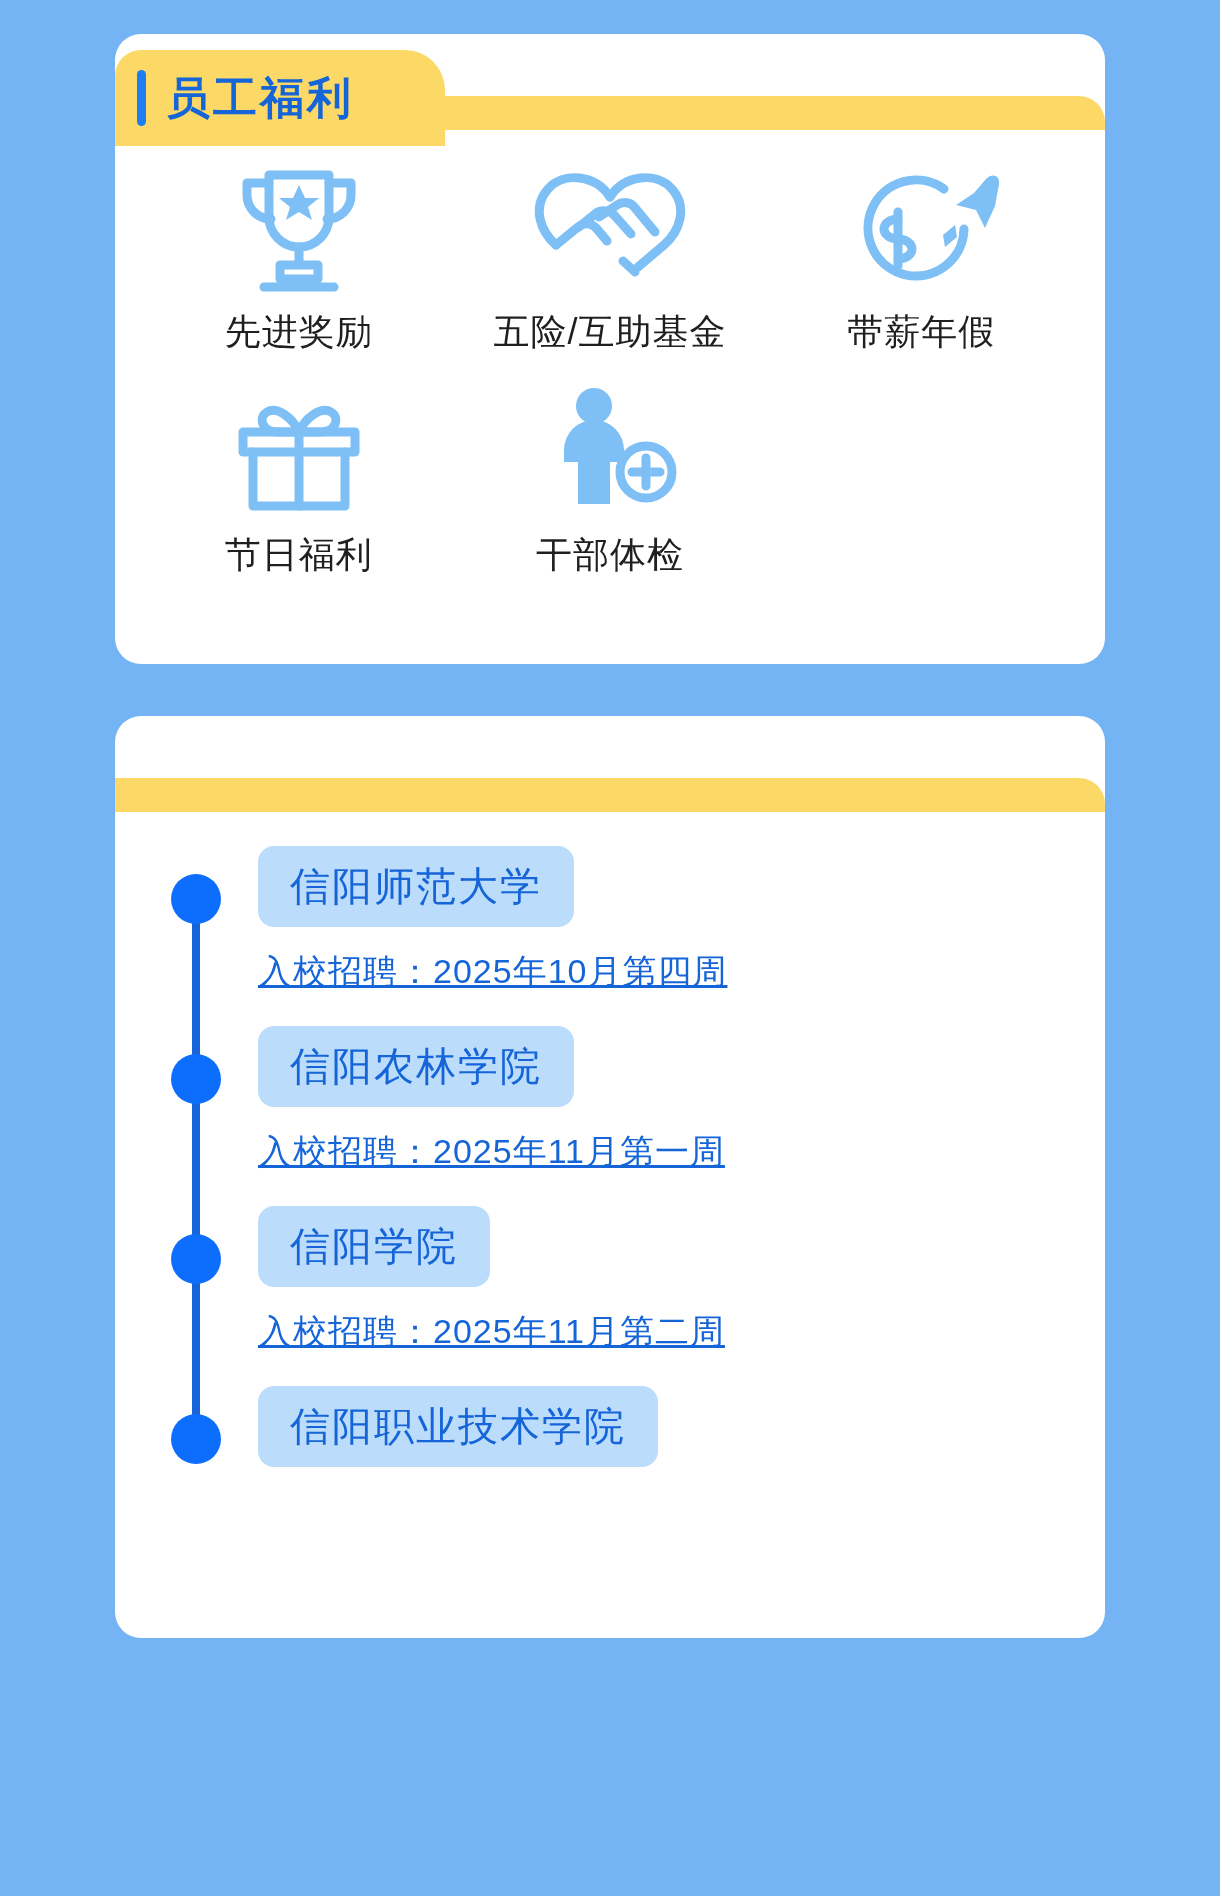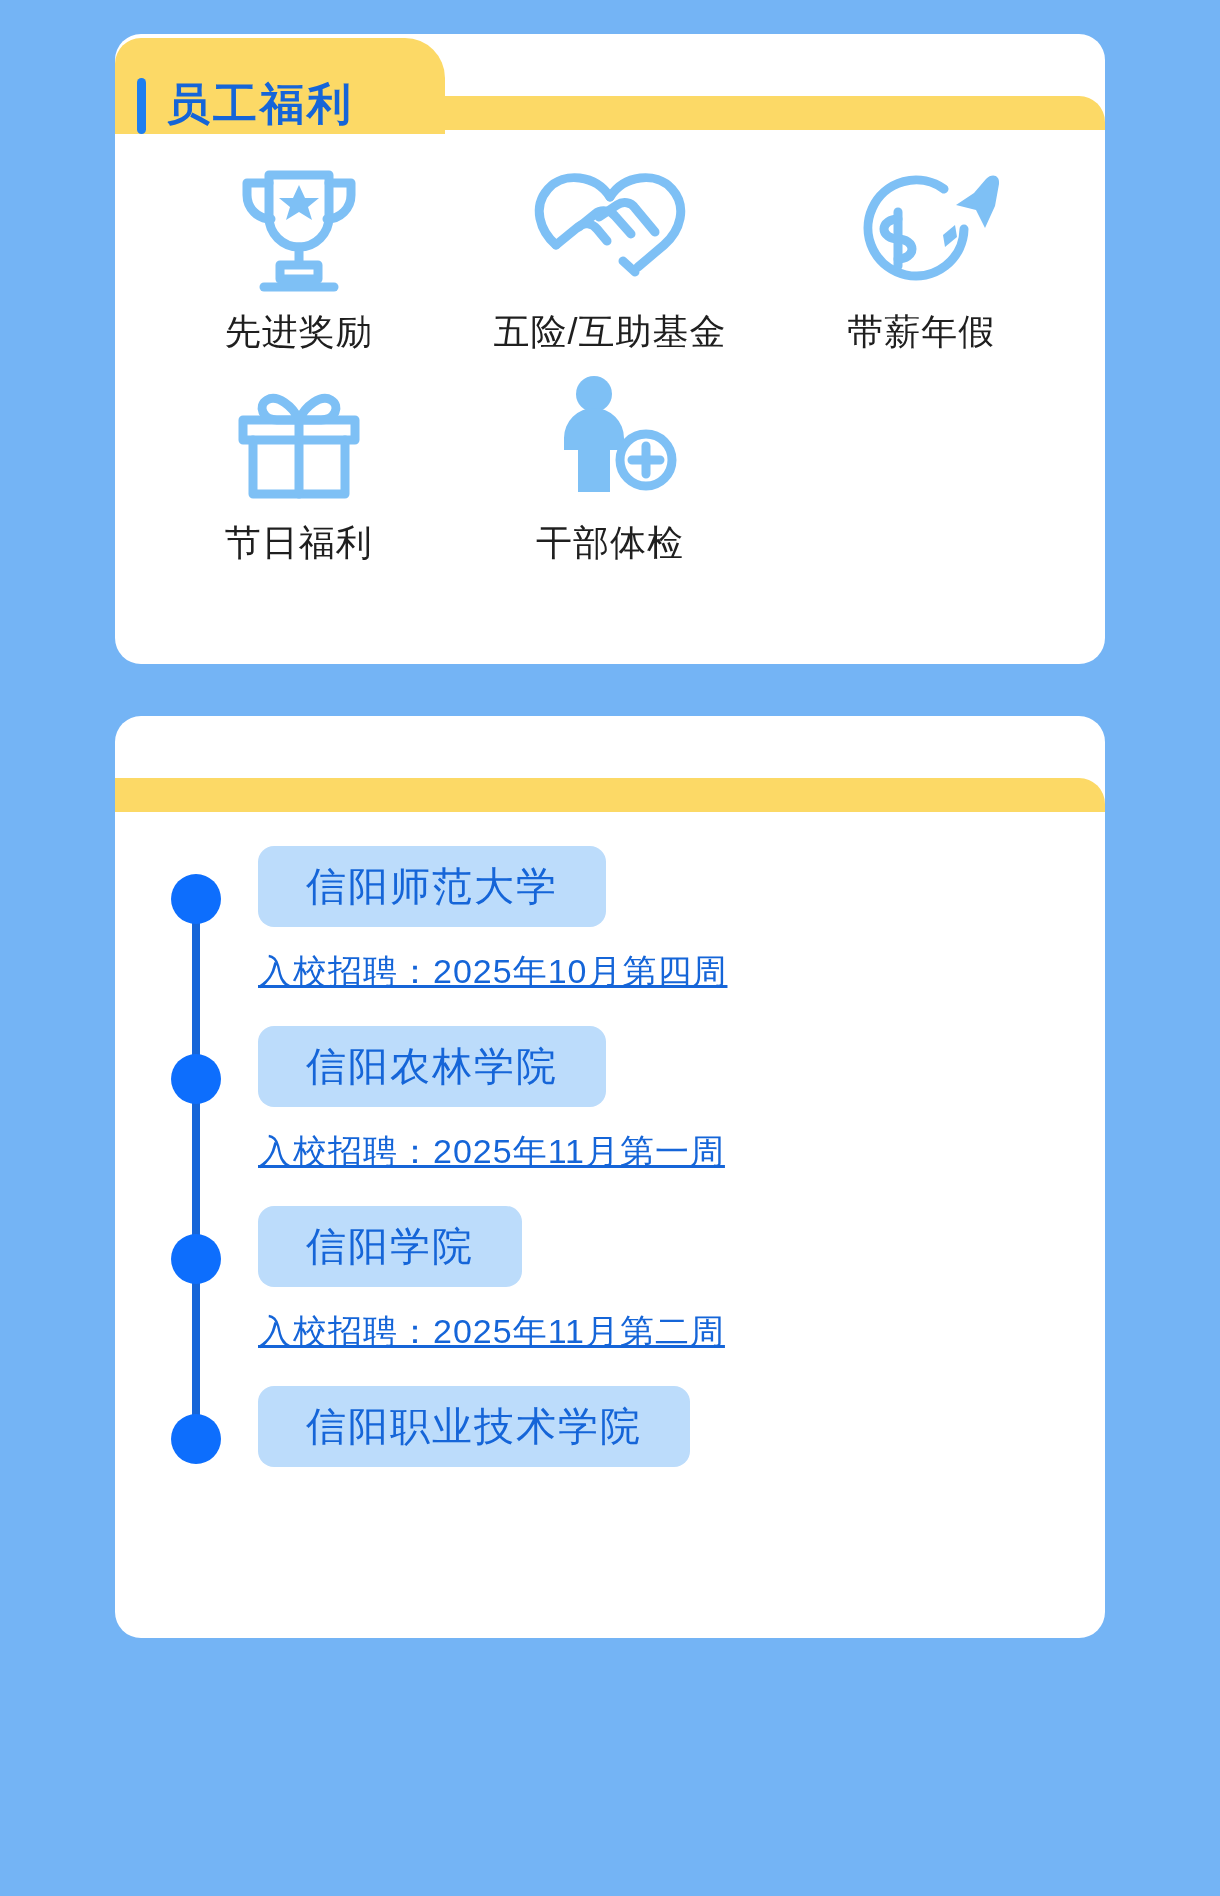--- a/index.html
+++ b/index.html
@@ -24,27 +24,27 @@
   
   .card {
     position: relative;
     background: #ffffff;
     border-radius: 26px;
     box-sizing: border-box;
   }
   .tab {
     position: absolute;
     left: 0;
-    top: 4px;
+    top: 16px;
     height: 96px;
     background: #fcd966;
     border-top-left-radius: 26px;
     border-top-right-radius: 40px;
     display: flex;
-    align-items: flex-end;
+    align-items: center;
     box-sizing: border-box;
   }
   .tab-accent {
     width: 9px;
     height: 56px;
     background: #1d7ef0;
     border-radius: 5px;
     margin-left: 22px;
   }
   .tab-title {
@@ -72,21 +72,21 @@
 
   
   #benefits-card {
     margin-top: 34px;
     height: 630px;
   }
   .benefit-grid {
     display: grid;
     grid-template-columns: repeat(3, 1fr);
     grid-template-rows: repeat(2, 1fr);
-    row-gap: 6px;
+    row-gap: 18px;
     padding: 14px 28px 0 28px;
   }
   .benefit-cell {
     display: flex;
     flex-direction: column;
     align-items: center;
     justify-content: flex-start;
   }
   .benefit-icon {
     height: 150px;
@@ -134,21 +134,21 @@
     height: 50px;
     border-radius: 50%;
     background: #0d6efd;
     box-shadow: 0 0 0 0 #fff;
   }
   .tl-pill {
     display: inline-block;
     margin-left: 83px;
     background: #bcdcfb;
     border-radius: 16px;
-    padding: 13px 48px;
+    padding: 13px 32px;
     font-size: 40px;
     color: #1565d8;
     letter-spacing: 2px;
     white-space: nowrap;
   }
   .tl-sub {
     margin-left: 83px;
     margin-top: 22px;
     font-size: 34px;
     color: #1565d8;

